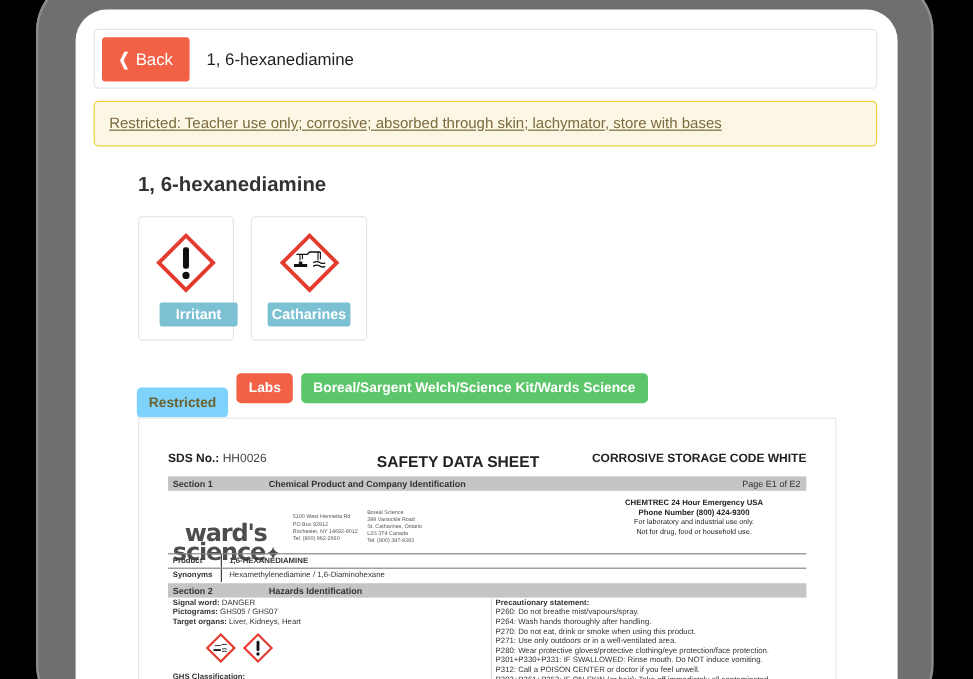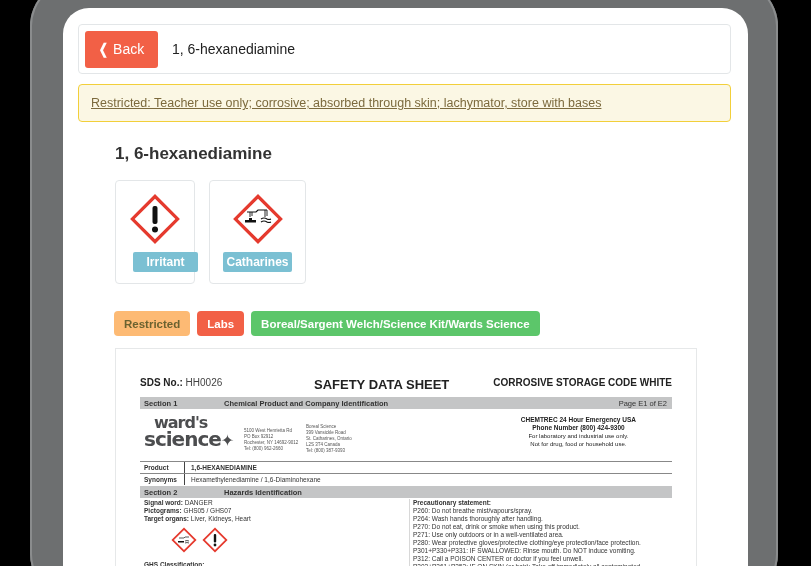--- a/index.html
+++ b/index.html
@@ -10,35 +10,35 @@
   .back-btn { margin-left:6px; width:73px; height:37px; background:#f26046; border-radius:3px; color:#fff; font-size:14px; display:flex; align-items:center; justify-content:center; gap:5px; cursor:pointer; }
   .back-btn .chev { font-size:11px; font-weight:bold; transform:scaleY(1.3); }
   .topbar-title { margin-left:14px; font-size:14px; color:#222; }
   .alert { position:absolute; left:15px; top:76px; width:653px; height:38px; background:#fbf7e4; border:1px solid #f2cf3a; border-radius:4px; box-sizing:border-box; color:#7c6a3d; font-size:12.5px; display:flex; align-items:center; padding-left:12px;text-decoration:underline; }
   .title { position:absolute; left:52px; top:136px; font-size:17px; font-weight:bold; color:#333; }
   .picto-card { position:absolute; top:172px; height:104px; border:1px solid #e3e6e8; border-radius:4px; background:#fff; box-sizing:border-box; }
   .picto-card svg { position:absolute; top:12px; }
   .picto-label { position:absolute; bottom:11px; height:20px; background:#7bc0d3; color:#fff; font-weight:bold; font-size:12px; border-radius:2px; display:flex; align-items:center; justify-content:center; }
   .tags { position:absolute; left:51px; top:303px; display:flex; gap:7px; }
   .tag { height:25px; border-radius:4px; font-size:11.5px; font-weight:bold; display:flex; align-items:center; padding:0 10px; cursor:pointer; }
-  .tag-restricted { background:#fdba74; color:#6b6230; }
+  .tag-restricted { background:#7dd3fc; color:#6b6230;margin-top:12px; }
   .tag-labs { background:#f26046; color:#fff; }
   .tag-supplier { background:#5cc66a; color:#fff; }
   .sds { position:absolute; left:52px; top:340px; width:582px; height:260px; border:1px solid #e6e8e9; background:#fff; box-sizing:border-box; }
   .sds-head { position:absolute; top:28px; left:24px; right:24px; height:14px; font-size:10px; }
   .sds-head .no { position:absolute; left:0; font-weight:bold; color:#222; }
   .sds-head .no span { font-weight:normal; color:#444; }
   .sds-head .center { position:absolute; left:174px; font-weight:bold; font-size:13px; color:#222; }
   .sds-head .right { position:absolute; right:0; font-weight:bold; font-size:10px; color:#222; }
   .sec-bar { position:absolute; left:24px; right:24px; height:12px; background:#c4c5c6; font-size:7.5px; font-weight:bold; color:#333; display:flex; align-items:center; }
   .sec-bar .lbl { width:50px; padding-left:4px; }
   .sec-bar .ttl { margin-left:30px; }
   .sec-bar .pg { margin-left:auto; padding-right:5px; font-weight:normal; }
   .logo { position:absolute; left:28px; top:66px; font-family:"DejaVu Sans", sans-serif; font-weight:bold; color:#4c4d4f; line-height:16px; letter-spacing:-1px; }
-  .logo .l1 { font-size:16px; padding-left:10px; }
+  .logo .l1 { font-size:20px; padding-left:10px;margin-top:21px; }
   .logo .l2 { font-size:20px; }
   .addr { position:absolute; font-size:4.5px; color:#555; line-height:6px; }
   .chemtrec { position:absolute; right:60px; top:67px; font-size:6px; color:#222; text-align:center; line-height:8px; }
   .chemtrec b { font-size:6.5px; }
   .hr { position:absolute; left:24px; right:24px; height:1px; background:#888; }
   .row { position:absolute; left:24px; right:24px; height:11px; font-size:6.5px; display:flex; align-items:center; color:#333; }
   .row .k { width:40px; padding-left:4px; font-weight:bold; border-right:1px solid #444; height:100%; display:flex; align-items:center; }
   .row .v { padding-left:6px; }
   .hazard-left { position:absolute; left:28px; top:150px; font-size:6.5px; color:#333; line-height:8px; }
   .hazard-left b { font-weight:bold; }

